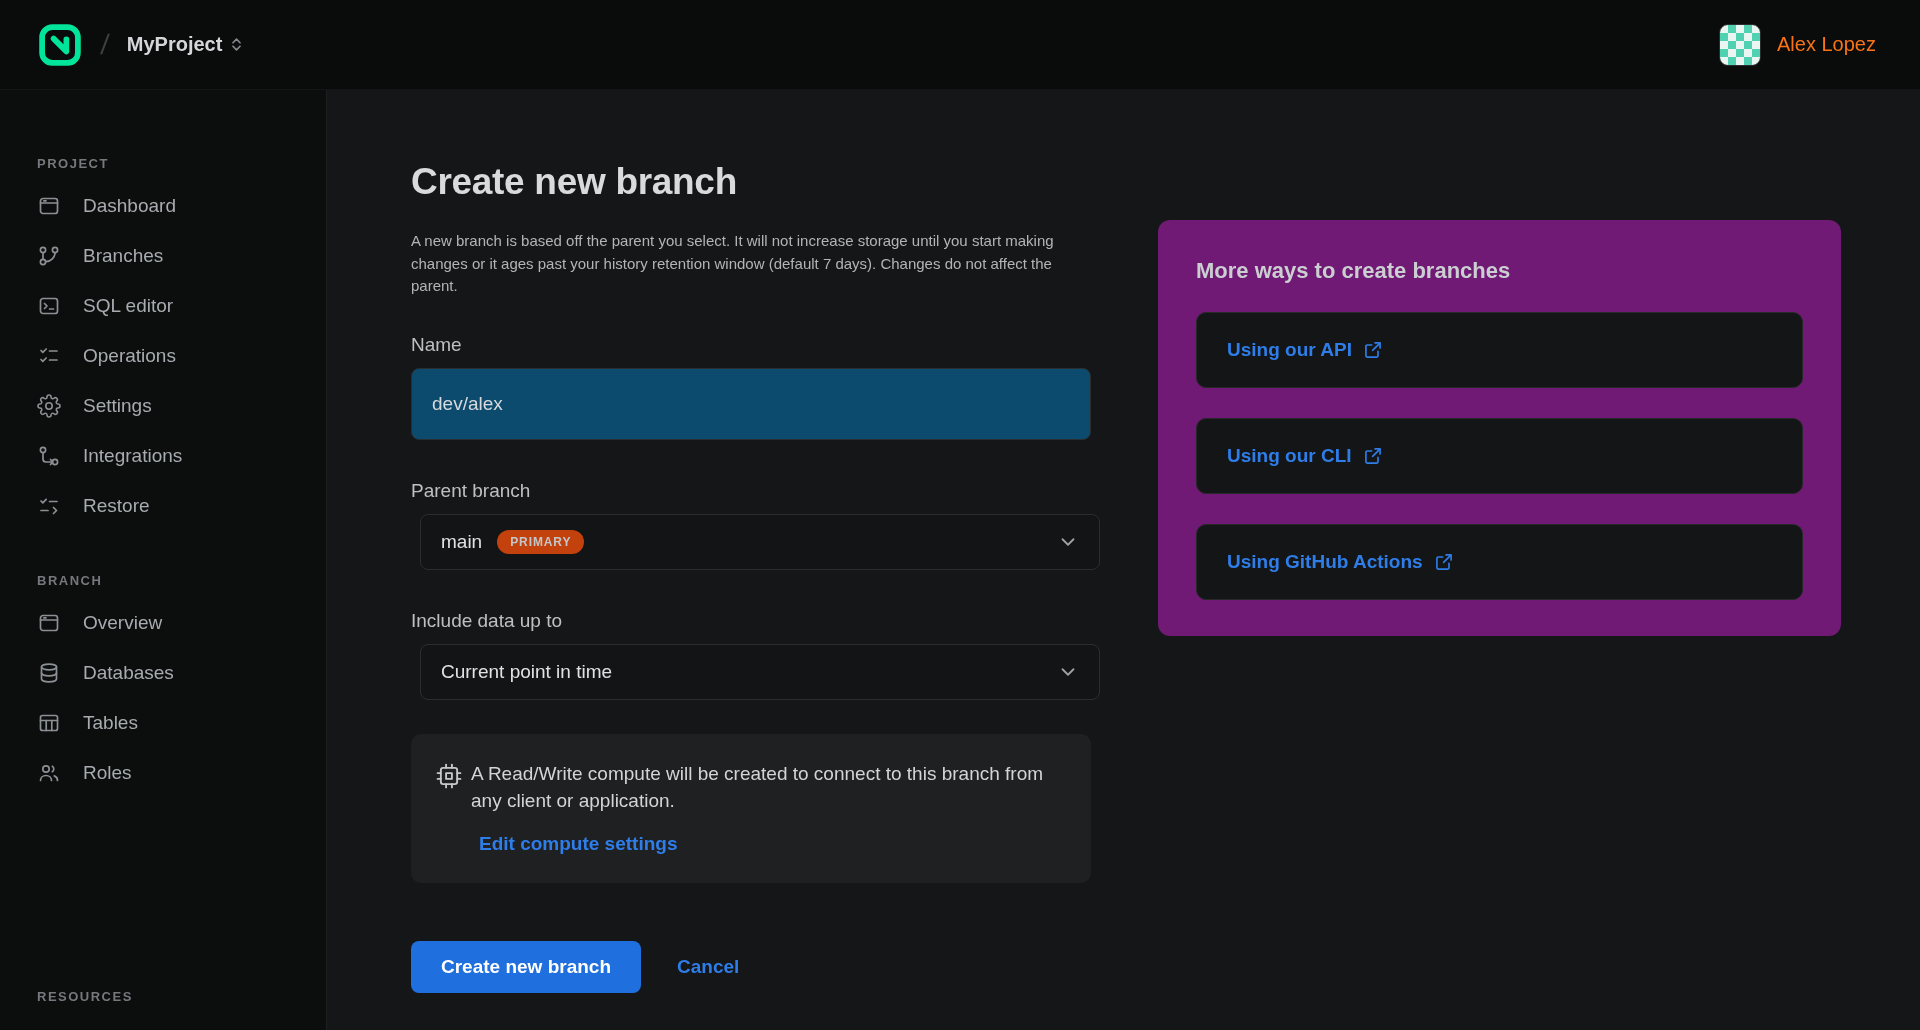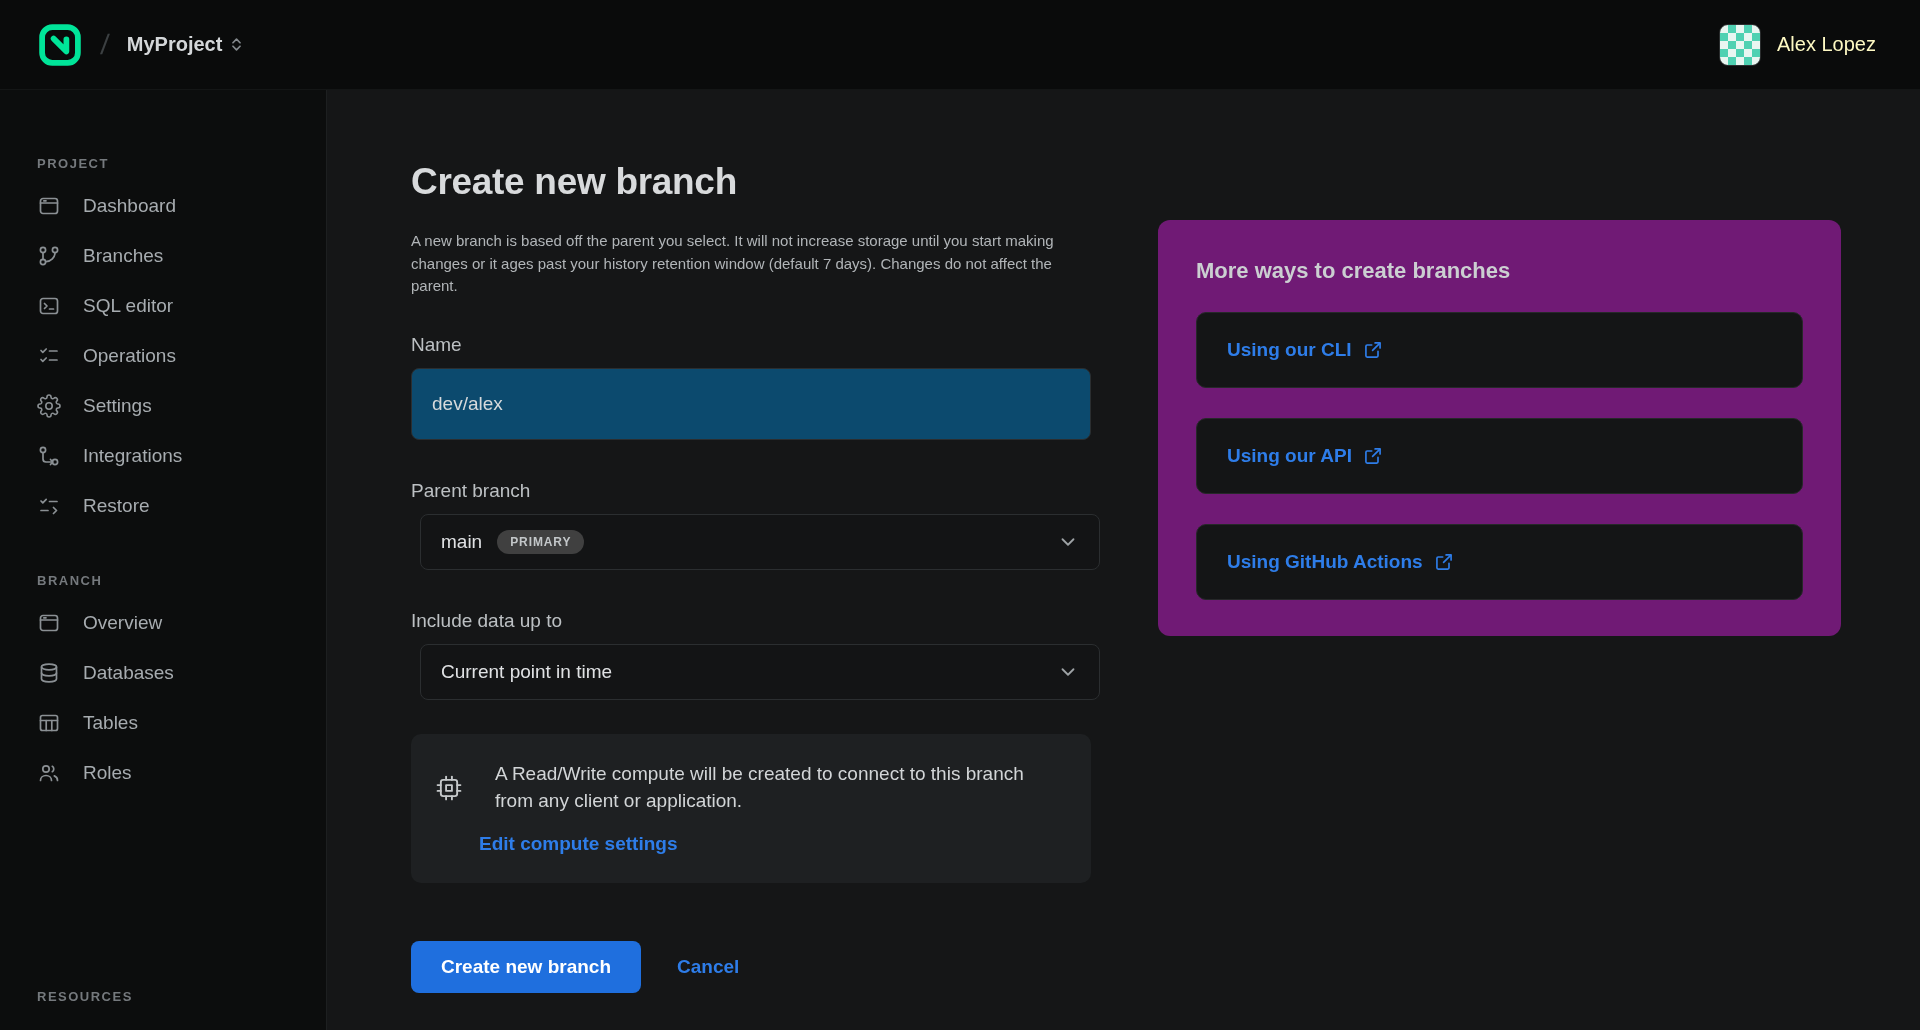--- a/index.html
+++ b/index.html
@@ -27,21 +27,21 @@
   .project-name { color:#d4d7d9; font-size:20px; font-weight:600; }
   .updown-icon { color:#84898d; }
   .header-right { display:flex; align-items:center; gap:16px; }
   .avatar {
     width:42px; height:42px; border-radius:9px; cursor:pointer;
     background:
       repeating-conic-gradient(#4fd1b2 0 25%, #e9f6f1 0 50%);
     background-size:16px 16px;
     border:1px solid #2a2d2e;
   }
-  .user-name { color:#fef9c3; font-size:20px; }
+  .user-name { color:#f97316; font-size:20px; }
 
   
   .app { display:flex; height:940px; }
 
   
   .sidebar {
     width:327px; flex:0 0 327px;
     background:#0c0d0d;
     border-right:1px solid #1d1f20;
     padding:66px 20px 16px 37px;
@@ -78,30 +78,30 @@
     color:#d7dadc; font-size:19px; padding:0 20px; outline:none;
   }
   .select {
     width:100%; height:56px;
     background:#131415; border:1px solid #2b2e30; border-radius:8px;
     display:flex; align-items:center; padding:0 20px; cursor:pointer;margin-left:9px;
   }
   .select-value { color:#e0e2e4; font-size:19px; font-weight:500; }
   .select .chev { margin-left:auto; color:#9da2a5; }
   .badge {
-    background:#404040; color:#c3c7c9;
+    background:#c2410c; color:#c3c7c9;
     font-size:12px; font-weight:700; letter-spacing:0.9px;
     border-radius:999px; padding:5px 13px; margin-left:15px;
   }
 
   .compute-box {
     background:#1e2022; border-radius:10px;
     padding:26px 28px 28px 24px; margin-top:-6px;
   }
-  .compute-row { display:flex; gap:32px; align-items:center; }
+  .compute-row { display:flex; gap:8px; align-items:flex-start; }
   .compute-row .icon { width:28px; height:28px; color:#c6c9cb; flex:0 0 28px; margin-top:2px; }
   .compute-text { font-size:19px; line-height:1.45; color:#d2d5d7; }
   .compute-link {
     display:inline-block; margin:18px 0 0 44px;
     color:#2e7de9; font-size:19px; font-weight:700;
     text-decoration:none; cursor:pointer;
   }
 
   .actions { margin-top:58px; display:flex; align-items:center; gap:36px; }
   .btn-primary {
@@ -366,34 +366,34 @@
         <button class="btn-primary">Create new branch</button>
         <a class="cancel-link">Cancel</a>
       </div>
     </div>
 
     <div class="aside-card">
       <div class="aside-title">More ways to create branches</div>
 
       <div class="link-card">
         <span class="link-label">
-          <span>Using our CLI</span>
+          <span>Using our API</span>
           <span class="ext">
             <svg viewBox="0 0 24 24" width="20" height="20" fill="none" stroke="currentColor" stroke-width="2" stroke-linecap="round" stroke-linejoin="round">
               <path d="M18 13.5V19a1.5 1.5 0 0 1-1.5 1.5H5A1.5 1.5 0 0 1 3.5 19V7.5A1.5 1.5 0 0 1 5 6h5.5"></path>
               <polyline points="14.5 3.5 20.5 3.5 20.5 9.5"></polyline>
               <line x1="20" y1="4" x2="11.5" y2="12.5"></line>
             </svg>
           </span>
         </span>
       </div>
 
       <div class="link-card">
         <span class="link-label">
-          <span>Using our API</span>
+          <span>Using our CLI</span>
           <span class="ext">
             <svg viewBox="0 0 24 24" width="20" height="20" fill="none" stroke="currentColor" stroke-width="2" stroke-linecap="round" stroke-linejoin="round">
               <path d="M18 13.5V19a1.5 1.5 0 0 1-1.5 1.5H5A1.5 1.5 0 0 1 3.5 19V7.5A1.5 1.5 0 0 1 5 6h5.5"></path>
               <polyline points="14.5 3.5 20.5 3.5 20.5 9.5"></polyline>
               <line x1="20" y1="4" x2="11.5" y2="12.5"></line>
             </svg>
           </span>
         </span>
       </div>
 

